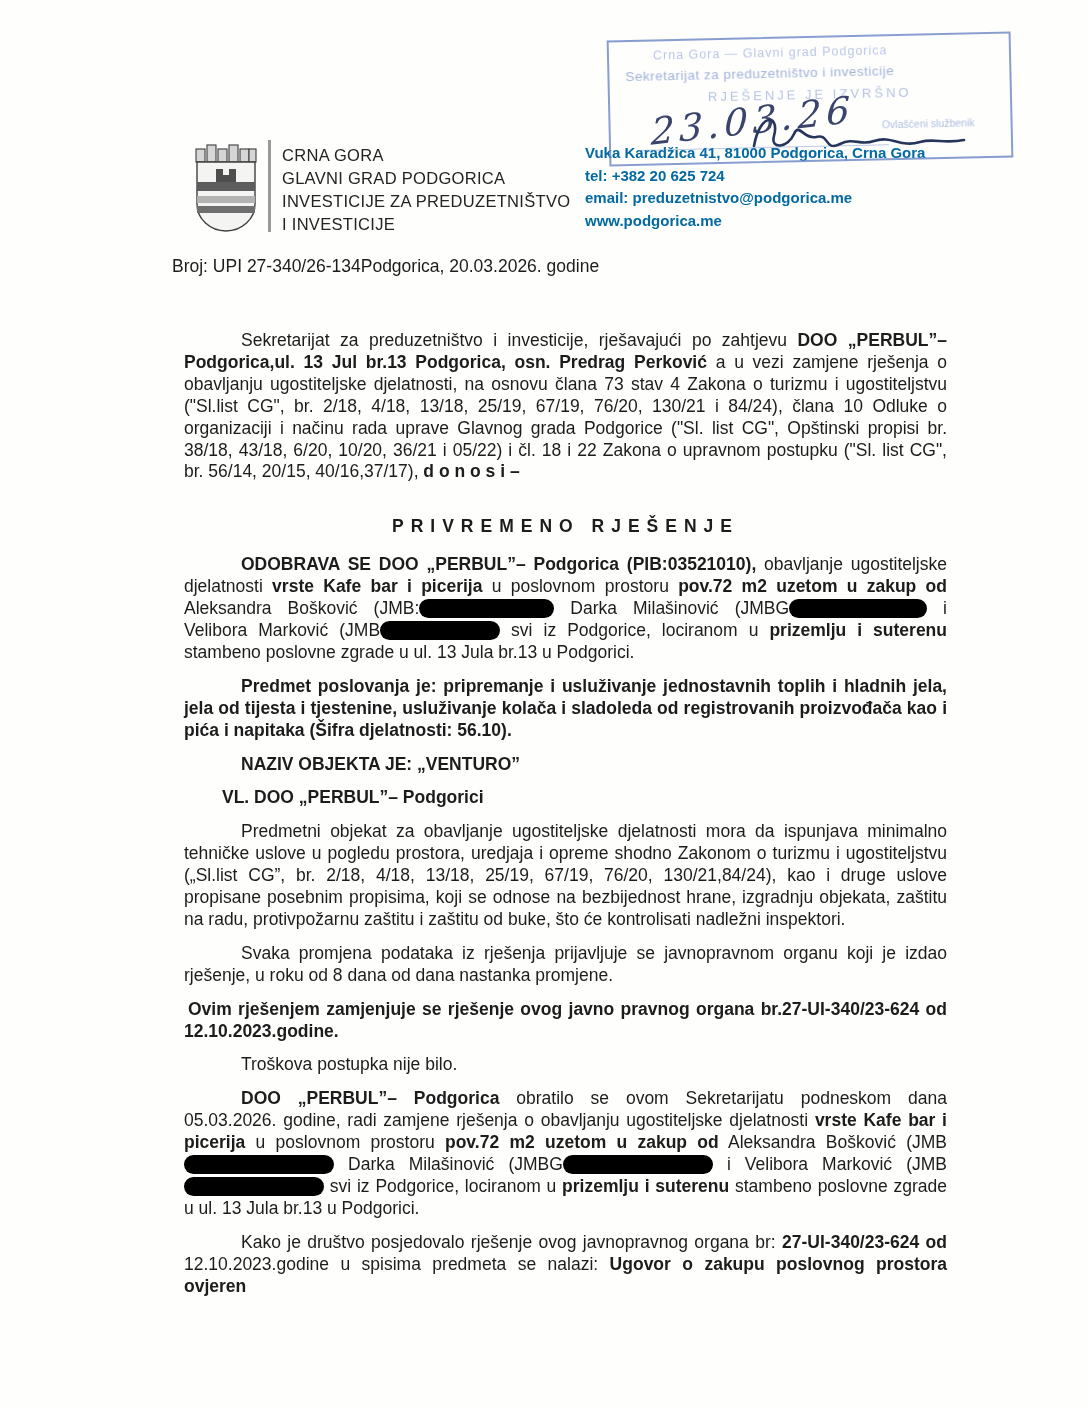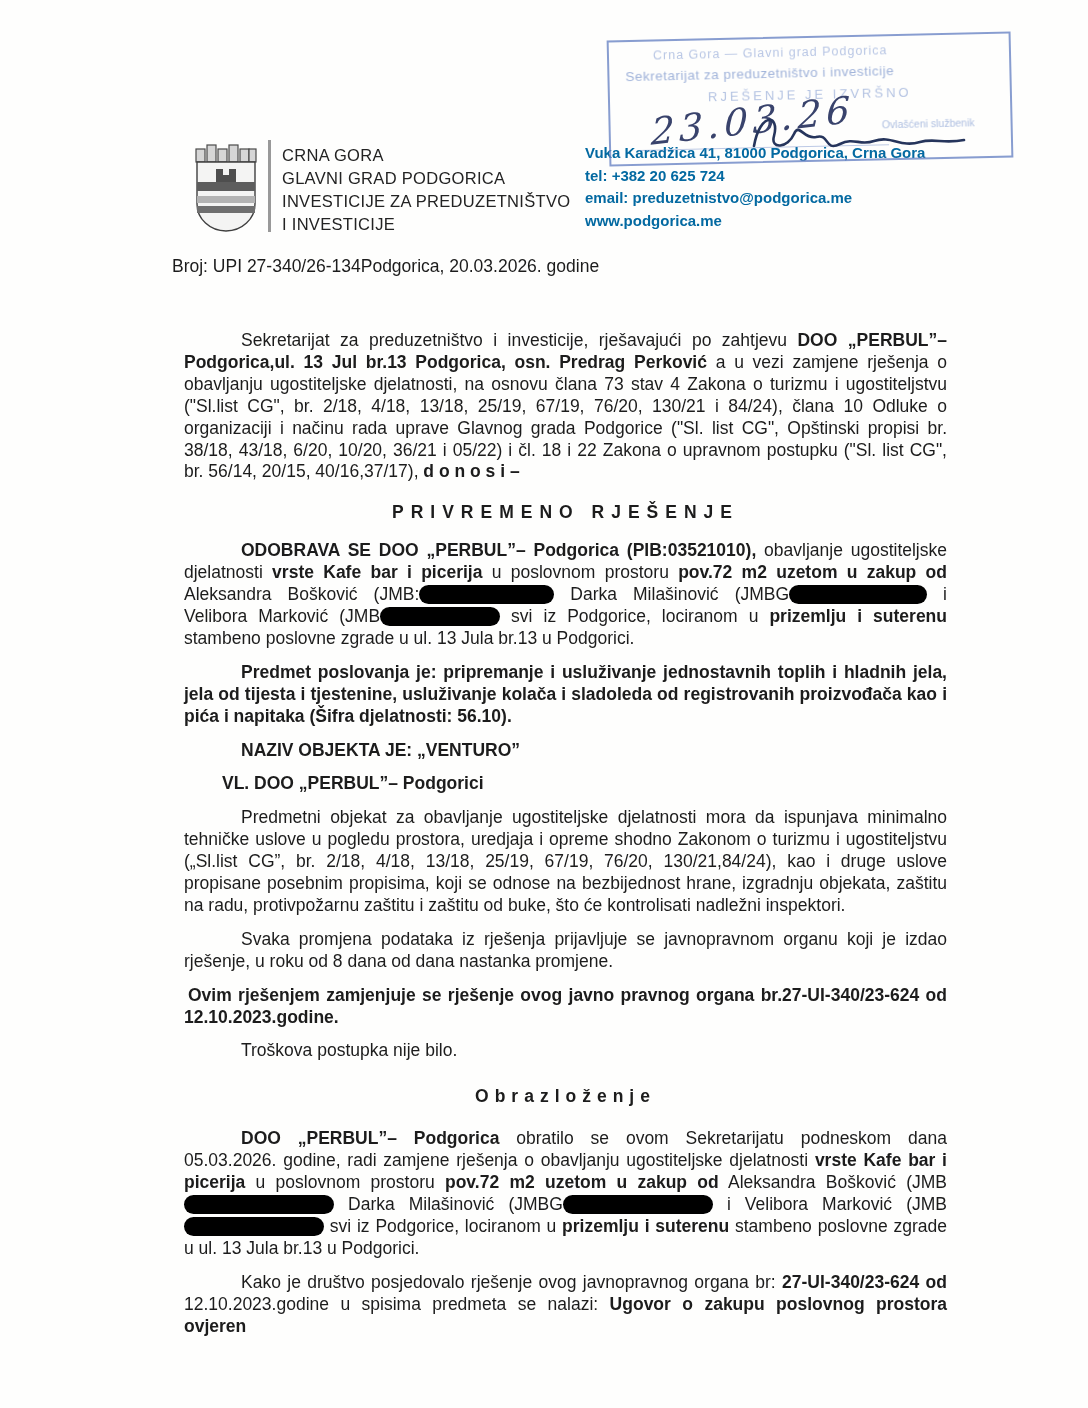--- a/index.html
+++ b/index.html
@@ -36,21 +36,21 @@
 
   
   .body-text { position:absolute; left:172px; top:318px; width:787px; font-size:17.5px;
                line-height:21.9px; text-align:justify; }
   .body-text p { margin:12px; }
   .ind   { text-indent:57px; }
   .ind38 { text-indent:38px; }
   .ind4  { text-indent:4px; }
   .mb20 { margin-bottom:20px; } .mb18 { margin-bottom:18px; } .mb15 { margin-bottom:15px; }
   .b { font-weight:bold; }
-  .h1 { text-align:center; font-weight:bold; letter-spacing:7px; margin:19px 0 16px; font-size:17.5px; }
+  .h1 { text-align:center; font-weight:bold; letter-spacing:7px; margin:33px 0 16px; font-size:17.5px; }
   .h2 { text-align:center; font-weight:bold; letter-spacing:6px; margin:24px 0 20px; font-size:17.5px; }
   .redact { display:inline-block; height:19px; background:#000; border-radius:9.5px; vertical-align:-4px; }
 </style>
 </head>
 <body>
 
 <div class="page">
 
   <div class="stamp">
     <div class="stamp-l1">Crna Gora — Glavni grad Podgorica</div>
@@ -108,18 +108,17 @@
     <p class="ind"><span>Sekretarijat za preduzetništvo i investicije, rješavajući po zahtjevu </span><span class="b">DOO „PERBUL”– Podgorica,ul. 13 Jul br.13 Podgorica, osn. Predrag Perković</span><span>  a u vezi  zamjene  rješenja o obavljanju ugostiteljske djelatnosti, na osnovu člana 73 stav 4  Zakona o turizmu i ugostiteljstvu ("Sl.list CG", br. 2/18, 4/18, 13/18, 25/19, 67/19, 76/20, 130/21 i 84/24), člana 10 Odluke o organizaciji i načinu rada uprave Glavnog grada  Podgorice ("Sl. list CG", Opštinski propisi br. 38/18, 43/18, 6/20, 10/20, 36/21 i 05/22) i čl. 18 i 22 Zakona o  upravnom  postupku ("Sl. list CG", br. 56/14, 20/15, 40/16,37/17), </span><span class="b">d o n o s i –</span></p>
     <div class="h1">PRIVREMENO RJEŠENJE</div>
     <p class="ind mb20"><span class="b">ODOBRAVA SE DOO „PERBUL”– Podgorica (PIB:03521010),</span><span> obavljanje ugostiteljske djelatnosti </span><span class="b">vrste Kafe bar i picerija</span><span> u poslovnom prostoru  </span><span class="b">pov.72 m2 uzetom u zakup od</span><span> Aleksandra Bošković (JMB:</span><span class="redact" style="width: 135px;"></span><span> Darka Milašinović (JMBG</span><span class="redact" style="width: 138px;"></span><span> i Velibora Marković (JMB</span><span class="redact" style="width: 120px;"></span><span> svi iz Podgorice,  lociranom u  </span><span class="b">prizemlju i suterenu</span><span> stambeno poslovne zgrade u ul. 13 Jula br.13 u Podgorici.</span></p>
     <p class="ind mb18"><span class="b">Predmet poslovanja je: pripremanje i usluživanje jednostavnih  toplih  i hladnih  jela, jela od tijesta i tjestenine, usluživanje kolača i sladoleda od registrovanih proizvođača kao i pića i napitaka   (Šifra djelatnosti: 56.10).</span></p>
     <p class="ind"><span class="b">NAZIV OBJEKTA JE: „VENTURO”</span></p>
     <p class="ind38 mb15"><span class="b">VL.  DOO „PERBUL”– Podgorici</span></p>
     <p class="ind"><span>Predmetni objekat za obavljanje ugostiteljske djelatnosti mora da ispunjava  minimalno tehničke uslove u pogledu prostora, uredjaja i opreme shodno Zakonom o turizmu i ugostiteljstvu („Sl.list CG”, br. 2/18, 4/18, 13/18, 25/19, 67/19, 76/20, 130/21,84/24), kao i druge uslove propisane posebnim propisima, koji se odnose na bezbijednost hrane, izgradnju objekata, zaštitu na  radu, protivpožarnu zaštitu i zaštitu od  buke,  što će kontrolisati   nadležni inspektori.</span></p>
     <p class="ind"><span>Svaka promjena podataka iz rješenja prijavljuje se javnopravnom organu koji je izdao rješenje, u roku od 8 dana od dana nastanka promjene.</span></p>
     <p class="ind4"><span class="b">Ovim rješenjem zamjenjuje se rješenje ovog javno pravnog organa br.27-UI-340/23-624 od 12.10.2023.godine.</span></p>
     <p class="ind"><span>Troškova postupka nije bilo.</span></p>
-    <div class="h2">Obrazloženje</div>
     <p class="ind"><span class="b">DOO „PERBUL”– Podgorica</span><span>   obratilo se ovom Sekretarijatu podneskom dana 05.03.2026. godine, radi  zamjene rješenja o obavljanju ugostiteljske djelatnosti </span><span class="b">vrste  Kafe bar i picerija</span><span> u poslovnom prostoru   </span><span class="b">pov.72 m2 uzetom u zakup od</span><span>  Aleksandra Bošković (JMB</span><span class="redact" style="width: 150px;"></span><span> Darka Milašinović (JMBG</span><span class="redact" style="width: 150px;"></span><span> i Velibora Marković (JMB</span><span class="redact" style="width: 140px;"></span><span> svi iz Podgorice,  lociranom u  </span><span class="b">prizemlju i suterenu</span><span> stambeno poslovne zgrade u ul. 13 Jula br.13 u Podgorici.</span></p>
     <p class="ind"><span>Kako je društvo posjedovalo rješenje ovog javnopravnog organa br: </span><span class="b">27-UI-340/23-624 od</span><span> 12.10.2023.godine u spisima predmeta se nalazi:  </span><span class="b">Ugovor o zakupu  poslovnog prostora ovjeren</span></p>
   </div>
 
 </div>
 
 </body></html>

